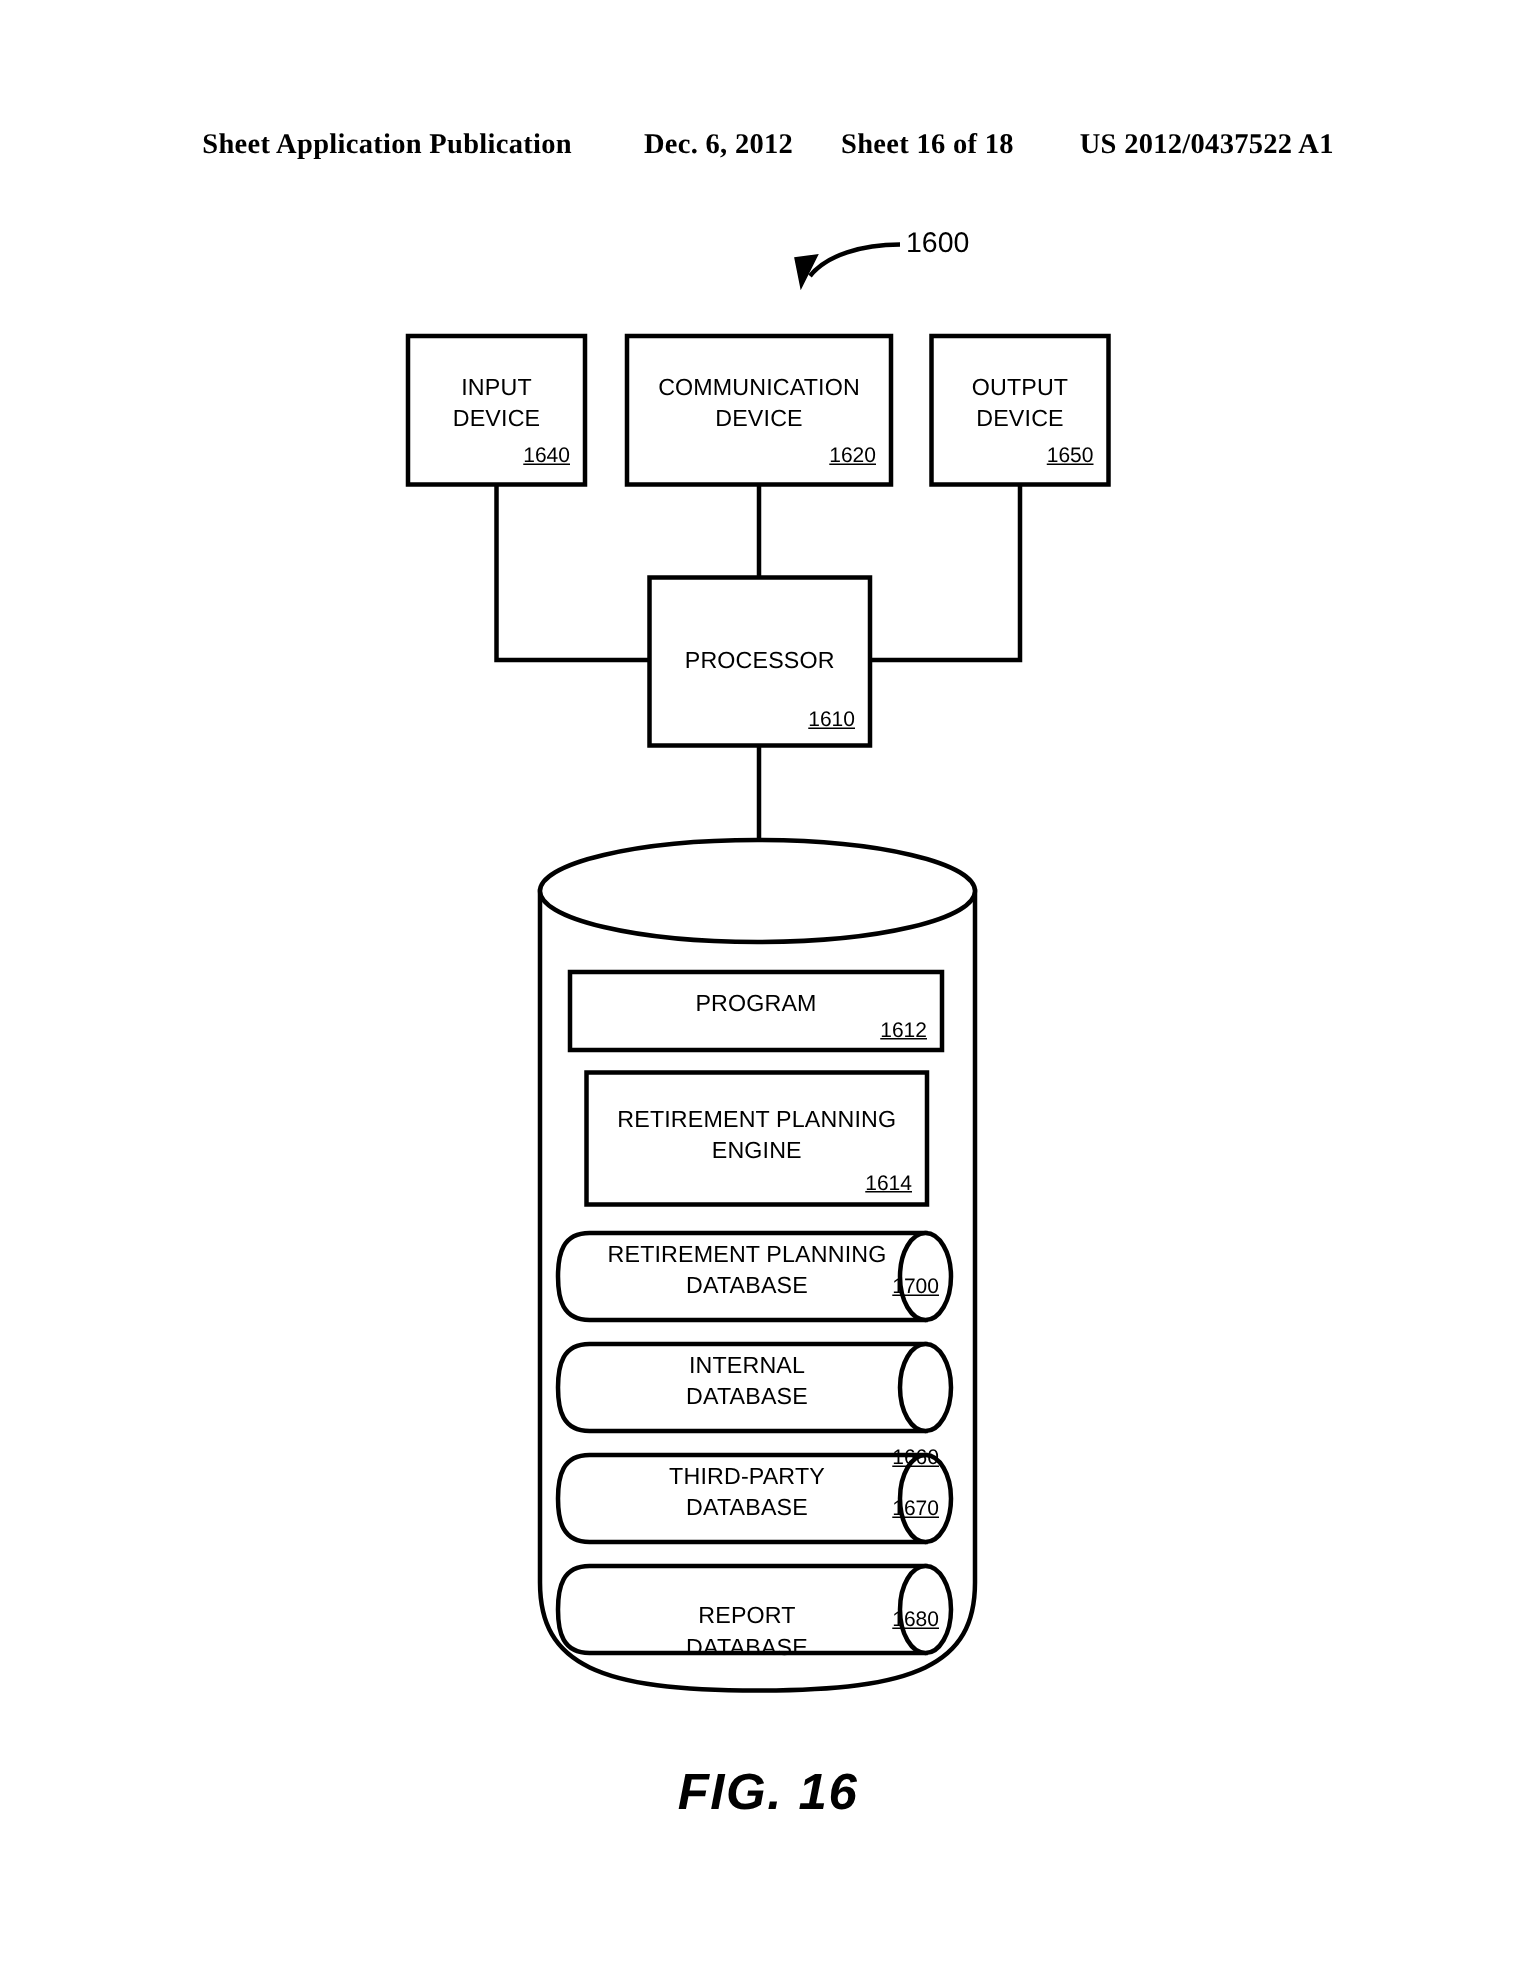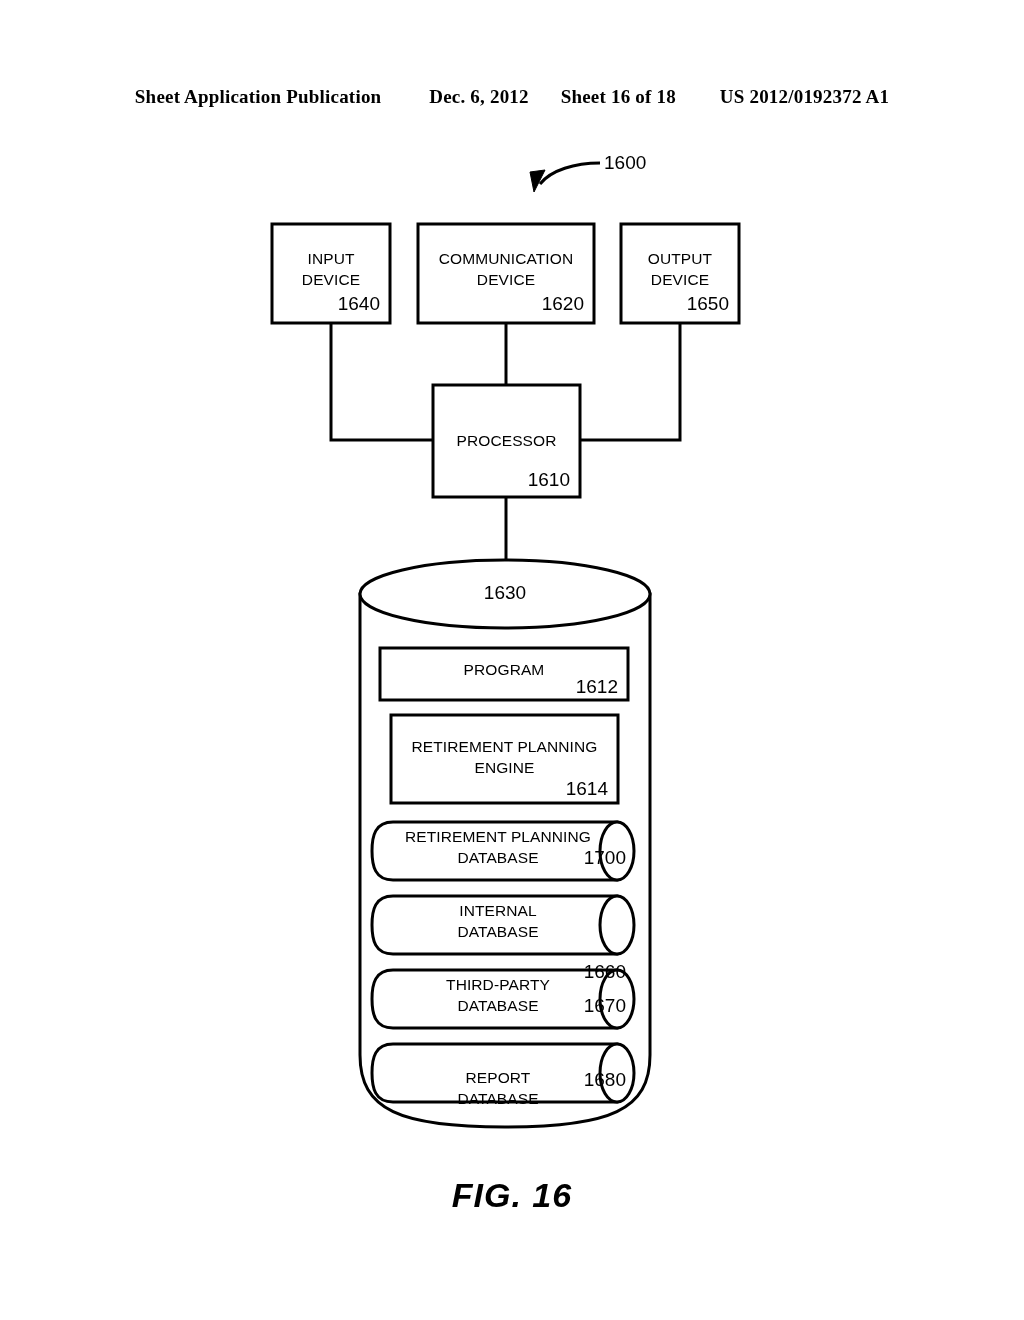--- a/index.html
+++ b/index.html
@@ -53,22 +53,23 @@
     position: absolute;
     text-align: center;
     font-size: 15.5px;
     line-height: 21px;
     letter-spacing: 0.1px;
     white-space: nowrap;
     pointer-events: none;
   }
   .ref-num {
     position: absolute;
-    font-size: 19px;
+    font-size: 14px;
     line-height: 19px;
+    text-decoration: underline;
     text-underline-offset: 1px;
     white-space: nowrap;
   }
   .lead-label {
     position: absolute;
     font-size: 19px;
     white-space: nowrap;
   }
 
   
@@ -88,21 +89,21 @@
 </head>
 <body>
 
 <div id="page-header">
   <span class="seg">Sheet Application Publication</span>
   <span class="gap-lg"></span>
   <span class="seg">Dec. 6, 2012</span>
   <span class="gap-md"></span>
   <span class="seg">Sheet 16 of 18</span>
   <span class="gap-xl"></span>
-  <span class="seg">US 2012/0192372 A1</span>
+  <span class="seg">US 2012/0437522 A1</span>
 </div>
 
 <div id="figure-canvas">
 
   <svg id="figure-svg" width="1024" height="1320" viewBox="0 0 1024 1320">
 
     <g fill="none" stroke="#000000" stroke-width="3">
 
       <path d="M 331 323 L 331 440 L 433 440"></path>
 
@@ -174,21 +175,20 @@
     <div>OUTPUT</div>
     <div>DEVICE</div>
   </div>
   <div class="ref-num" style="left:621px; top:294px; width:108px; text-align:right;">1650</div>
 
   <div class="node-label" style="left:433px; top:430px; width:147px;">
     <div>PROCESSOR</div>
   </div>
   <div class="ref-num" style="left:433px; top:470px; width:137px; text-align:right;">1610</div>
 
-  <div class="ref-num" style="left:360px; top:583px; width:290px; text-align:center;">1630</div>
 
   <div class="node-label" style="left:380px; top:659px; width:248px;">
     <div>PROGRAM</div>
   </div>
   <div class="ref-num" style="left:380px; top:677px; width:238px; text-align:right;">1612</div>
 
   <div class="node-label" style="left:391px; top:736px; width:227px;">
     <div>RETIREMENT PLANNING</div>
     <div>ENGINE</div>
   </div>

